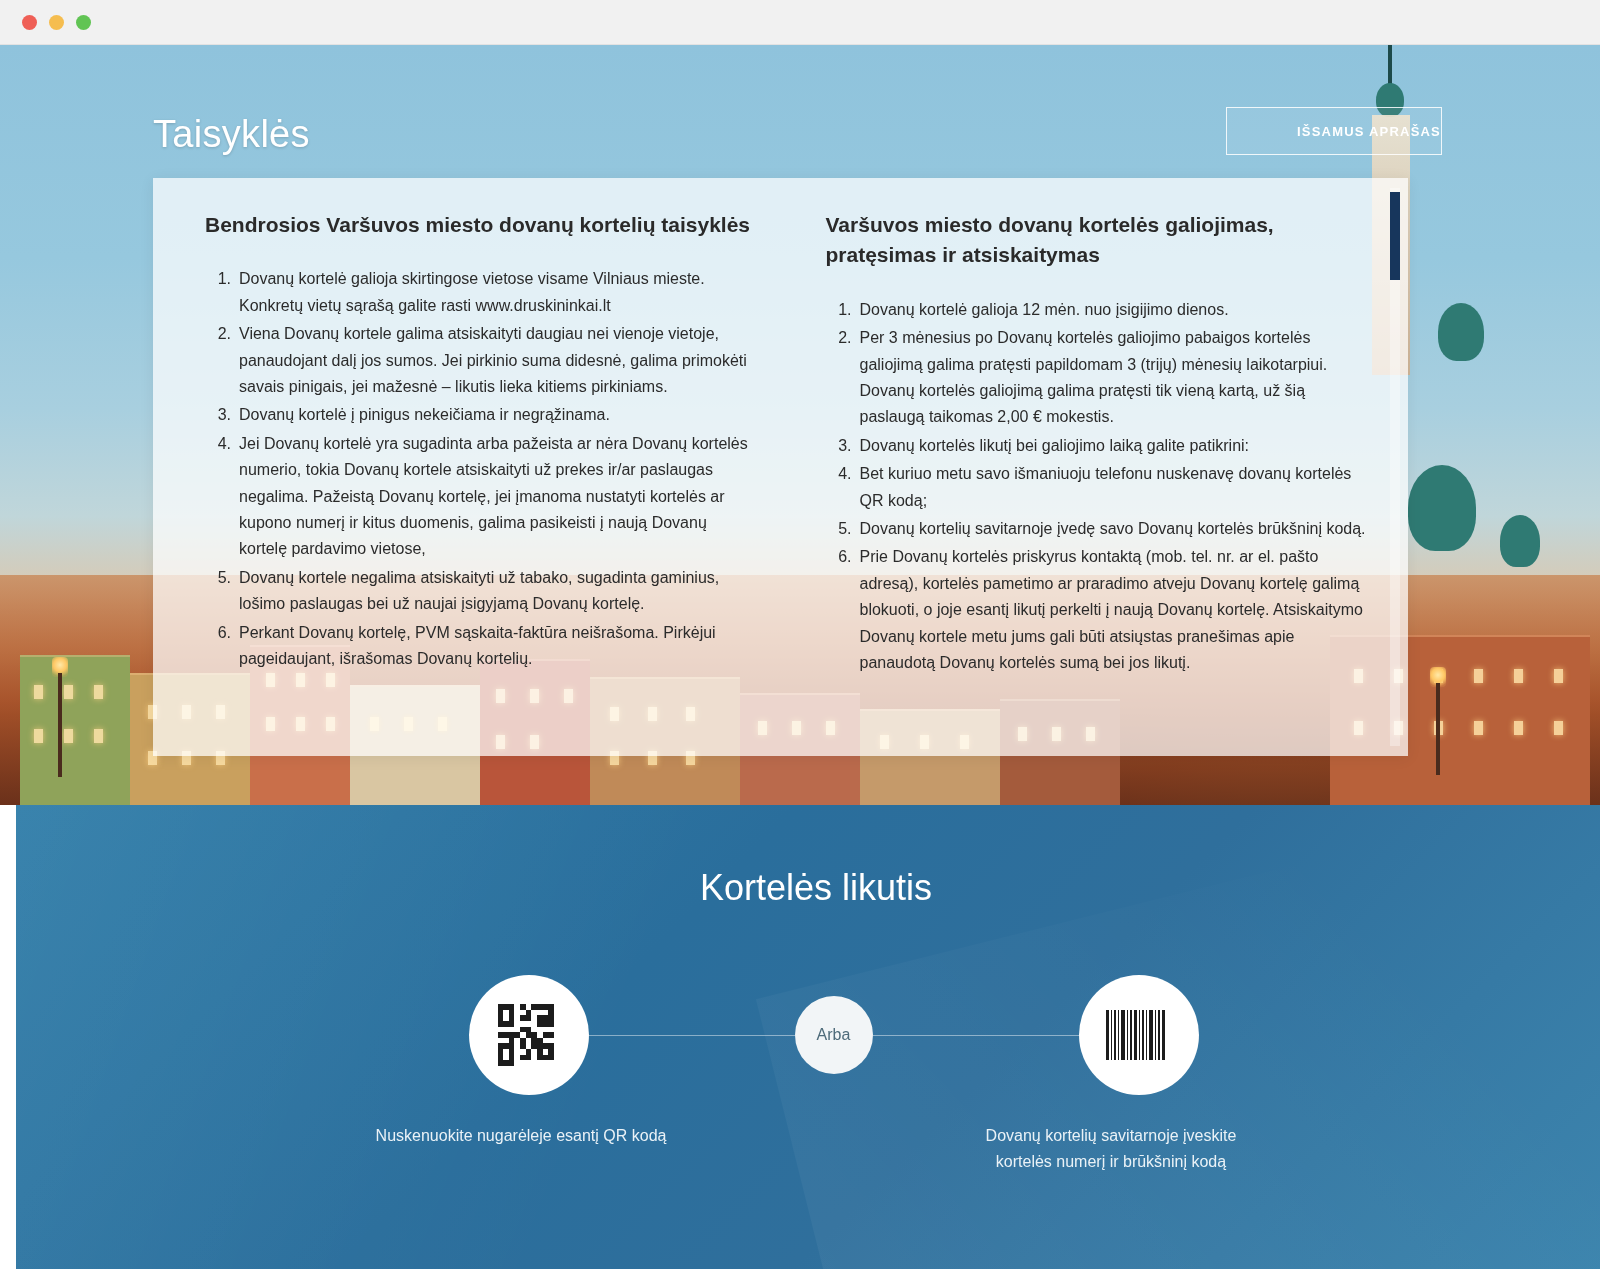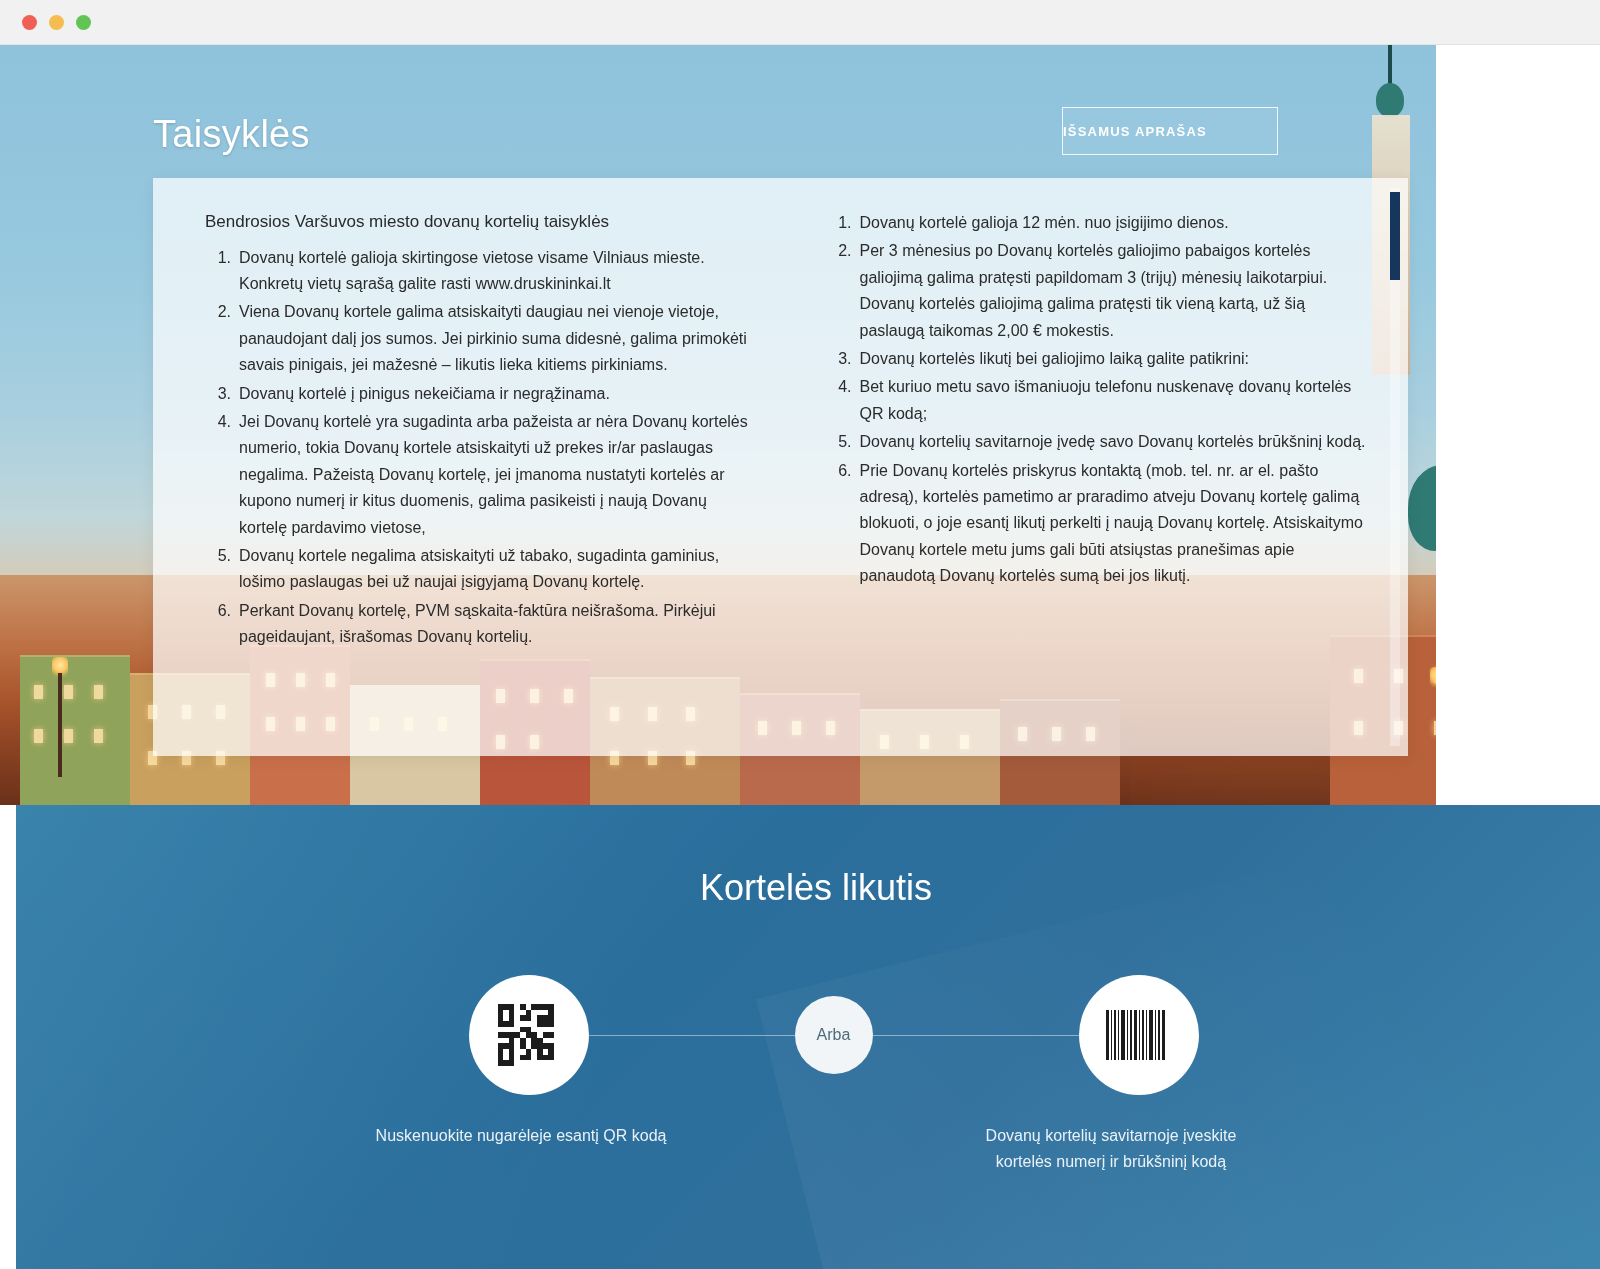--- a/index.html
+++ b/index.html
@@ -39,21 +39,21 @@
     display: inline-block;
   }
   .tl-red    { background: #ef5f56; }
   .tl-yellow { background: #f5bd4f; }
   .tl-green  { background: #61c454; }
 
   
   #hero {
     position: absolute;
     left: 0; top: 45px;
-    width: 1436px;
+    width: 1600px;
     height: 760px;
     overflow: hidden;
     background: #8b5cf6;
   }
 
   
   #hero-sky {
     position: absolute;
     left: 0; top: 0;
     width: 100%; height: 100%;
@@ -149,21 +149,21 @@
     right: 158px; top: 62px;
     width: 216px; height: 48px;
     border: 1px solid rgba(255,255,255,.85);
     background: rgba(255,255,255,.06);
     color: #ffffff;
     font-size: 13px;
     font-weight: bold;
     letter-spacing: 1.2px;
     display: flex;
     align-items: center;
-    justify-content: flex-start;
+    justify-content: flex-end;
     cursor: pointer;
   }
 
   #rules-panel {
     position: absolute;
     left: 153px; top: 133px;
     width: 1255px; height: 578px;
     background: rgba(255,255,255,.72);
     box-shadow: 0 2px 14px rgba(0,0,0,.07);
     overflow: hidden;
@@ -171,25 +171,25 @@
   #rules-scrollarea {
     position: absolute;
     left: 0; top: 0;
     width: 1255px; height: 578px;
     display: flex;
     padding: 32px 34px 0 52px;
     gap: 72px;
   }
   .rules-col { width: 560px; }
   .rules-col h3 {
-    font-size: 17px;
-    font-weight: 400;
+    font-size: 21px;
+    font-weight: 700;
     color: #2a2a2a;
     line-height: 1.45;
-    margin-bottom: 10px;
+    margin-bottom: 26px;
   }
   .rules-list { list-style: none; }
   .rules-list li {
     position: relative;
     font-size: 16px;
     line-height: 1.65;
     color: #2b2b2b;
     padding-left: 34px;
     margin-bottom: 2px;
   }
@@ -461,20 +461,21 @@
                 <span>Dovanų kortele negalima atsiskaityti už tabako, sugadinta gaminius, lošimo paslaugas bei už naujai įsigyjamą Dovanų kortelę.</span>
               </li>
               <li>
                 <span class="num">6.</span>
                 <span>Perkant Dovanų kortelę, PVM sąskaita-faktūra neišrašoma. Pirkėjui pageidaujant, išrašomas Dovanų kortelių.</span>
               </li>
             </ul>
           </div>
 
           <div class="rules-col">
+            <h3>Varšuvos miesto dovanų kortelės galiojimas, pratęsimas ir atsiskaitymas</h3>
             <ul class="rules-list">
               <li>
                 <span class="num">1.</span>
                 <span>Dovanų kortelė galioja 12 mėn. nuo įsigijimo dienos.</span>
               </li>
               <li>
                 <span class="num">2.</span>
                 <span>Per 3 mėnesius po Dovanų kortelės galiojimo pabaigos kortelės galiojimą galima pratęsti papildomam 3 (trijų) mėnesių laikotarpiui. Dovanų kortelės galiojimą galima pratęsti tik vieną kartą, už šią paslaugą taikomas 2,00 € mokestis.</span>
               </li>
               <li>

